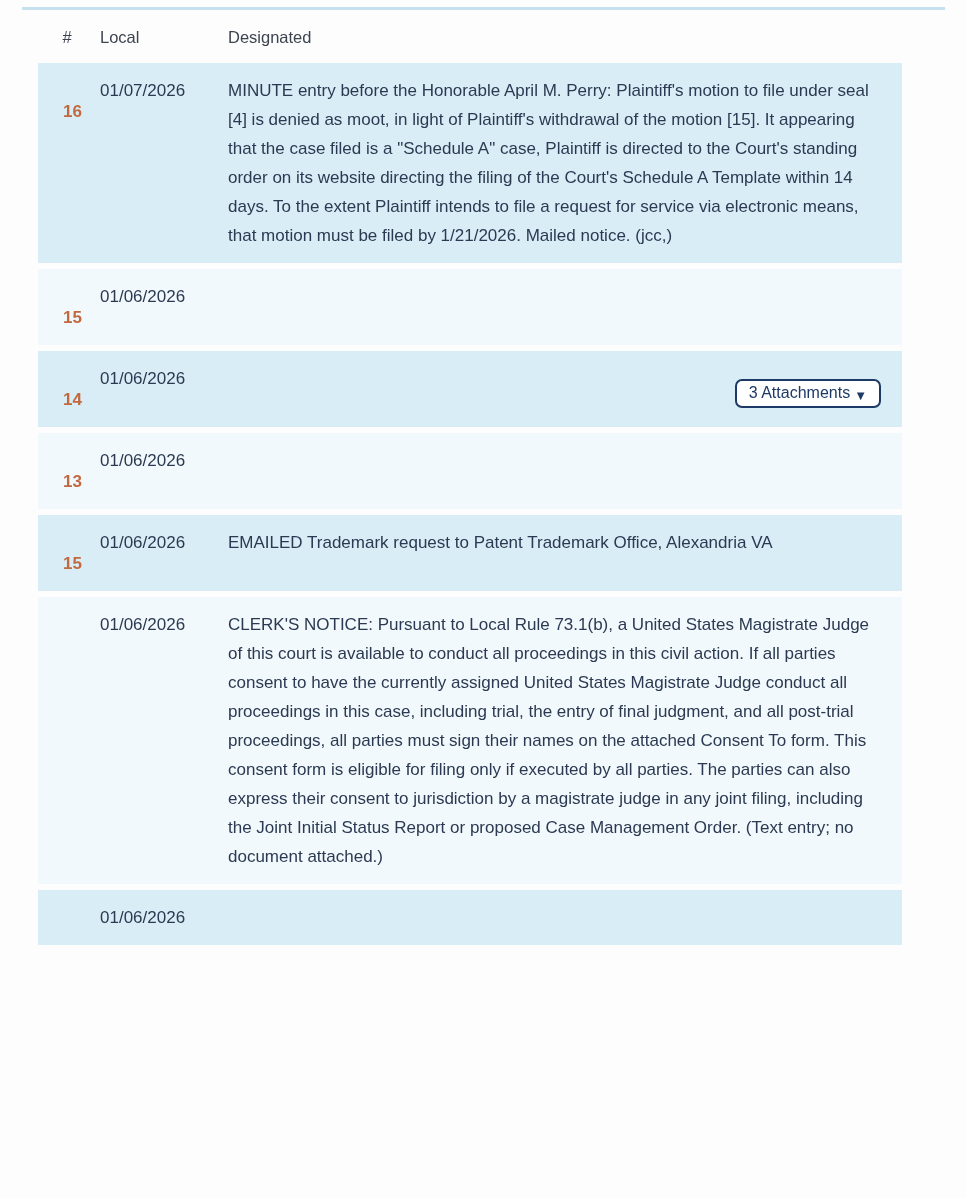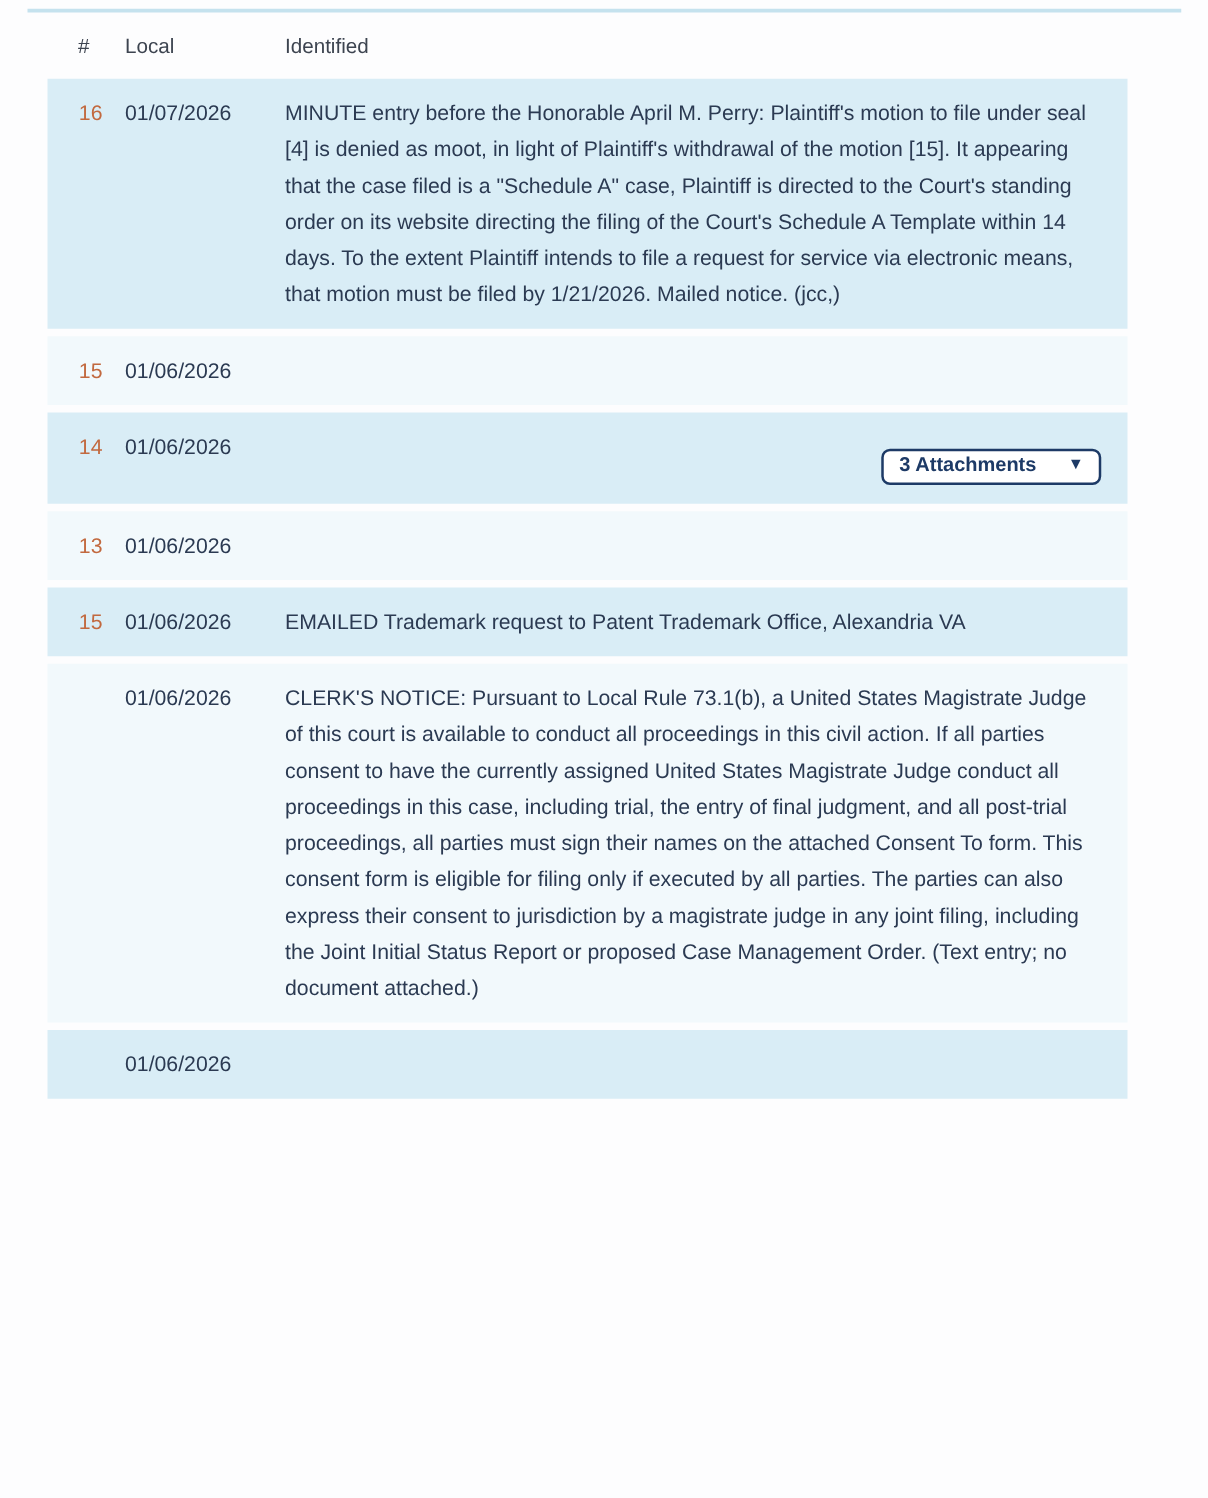--- a/index.html
+++ b/index.html
@@ -49,57 +49,58 @@
     padding-top: 13px;
     padding-bottom: 13px;
     font-size: 17px;
     line-height: 29px;
     color: var(--text_navy, #2b3a52);
   }
   .row.blue { background: var(--row_blue, #d9edf6); }
   .row.pale { background: var(--row_pale, #f2f9fc); }
   .cell.num {
     text-align: right;
-    font-weight: normal;
+    font-weight: bold;
     color: var(--entry_number_orange, #c2693f);
+    margin-top: 21px;
   }
   .cell.date { white-space: nowrap; }
   .att-wrap {
     text-align: right;
     margin-top: 14px;
     margin-bottom: 2px;
   }
   .att-btn {
     display: inline-flex;
-    align-items: flex-start;
-    gap: 25px;
+    align-items: flex-end;
+    gap: 4px;
     background: #ffffff;
     border: 2px solid var(--button_navy, #1d3a66);
     border-radius: 7px;
     color: var(--button_navy, #1d3a66);
     font-family: "Liberation Sans", sans-serif;
     font-size: 16px;
-    font-weight: bold;
+    font-weight: normal;
     padding: 3px 12px 4px 12px;
     cursor: pointer;
   }
   .att-btn .chev { font-size: 13px; line-height: 1; }
 </style>
 </head>
 <body>
 
 <div class="page">
   <div class="top-rule"></div>
 
   <div class="table">
 
     <div class="thead grid-cols">
       <div class="th th-num">#</div>
       <div class="th th-date">Local</div>
-      <div class="th th-desc">Identified</div>
+      <div class="th th-desc">Designated</div>
     </div>
 
     <div class="row blue grid-cols">
       <div class="cell num">16</div>
       <div class="cell date">01/07/2026</div>
       <div class="cell desc">MINUTE entry before the Honorable April M. Perry: Plaintiff's motion to file under seal [4] is denied as moot, in light of Plaintiff's withdrawal of the motion [15]. It appearing that the case filed is a "Schedule A" case, Plaintiff is directed to the Court's standing order on its website directing the filing of the Court's Schedule A Template within 14 days. To the extent Plaintiff intends to file a request for service via electronic means, that motion must be filed by 1/21/2026. Mailed notice. (jcc,)</div>
     </div>
 
     <div class="row pale grid-cols">
       <div class="cell num">15</div>

